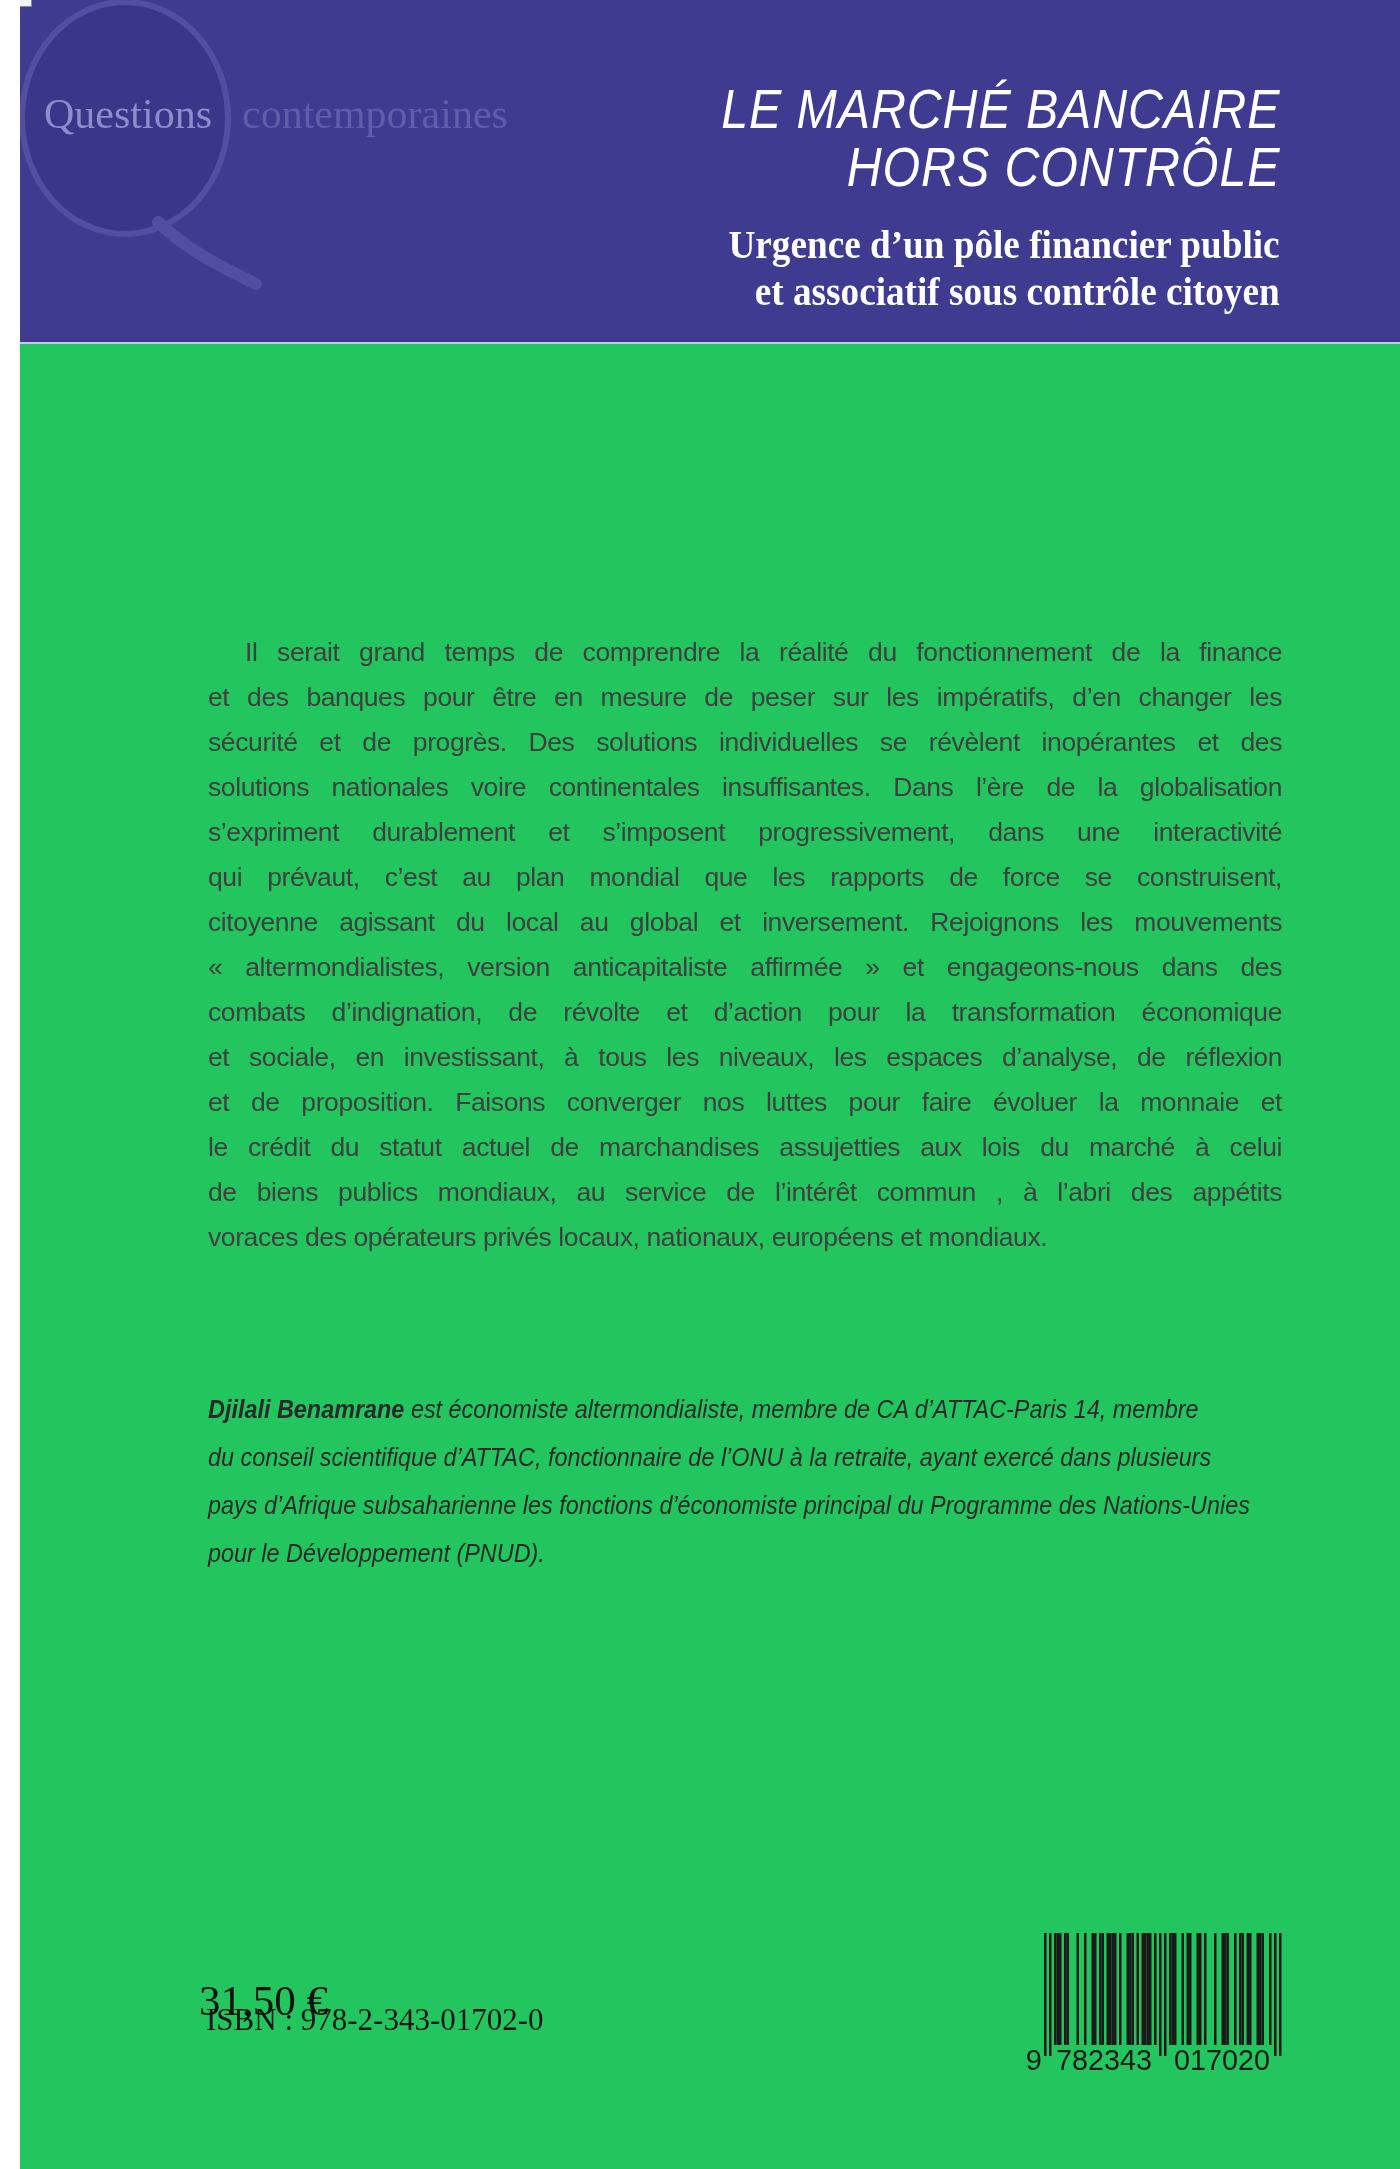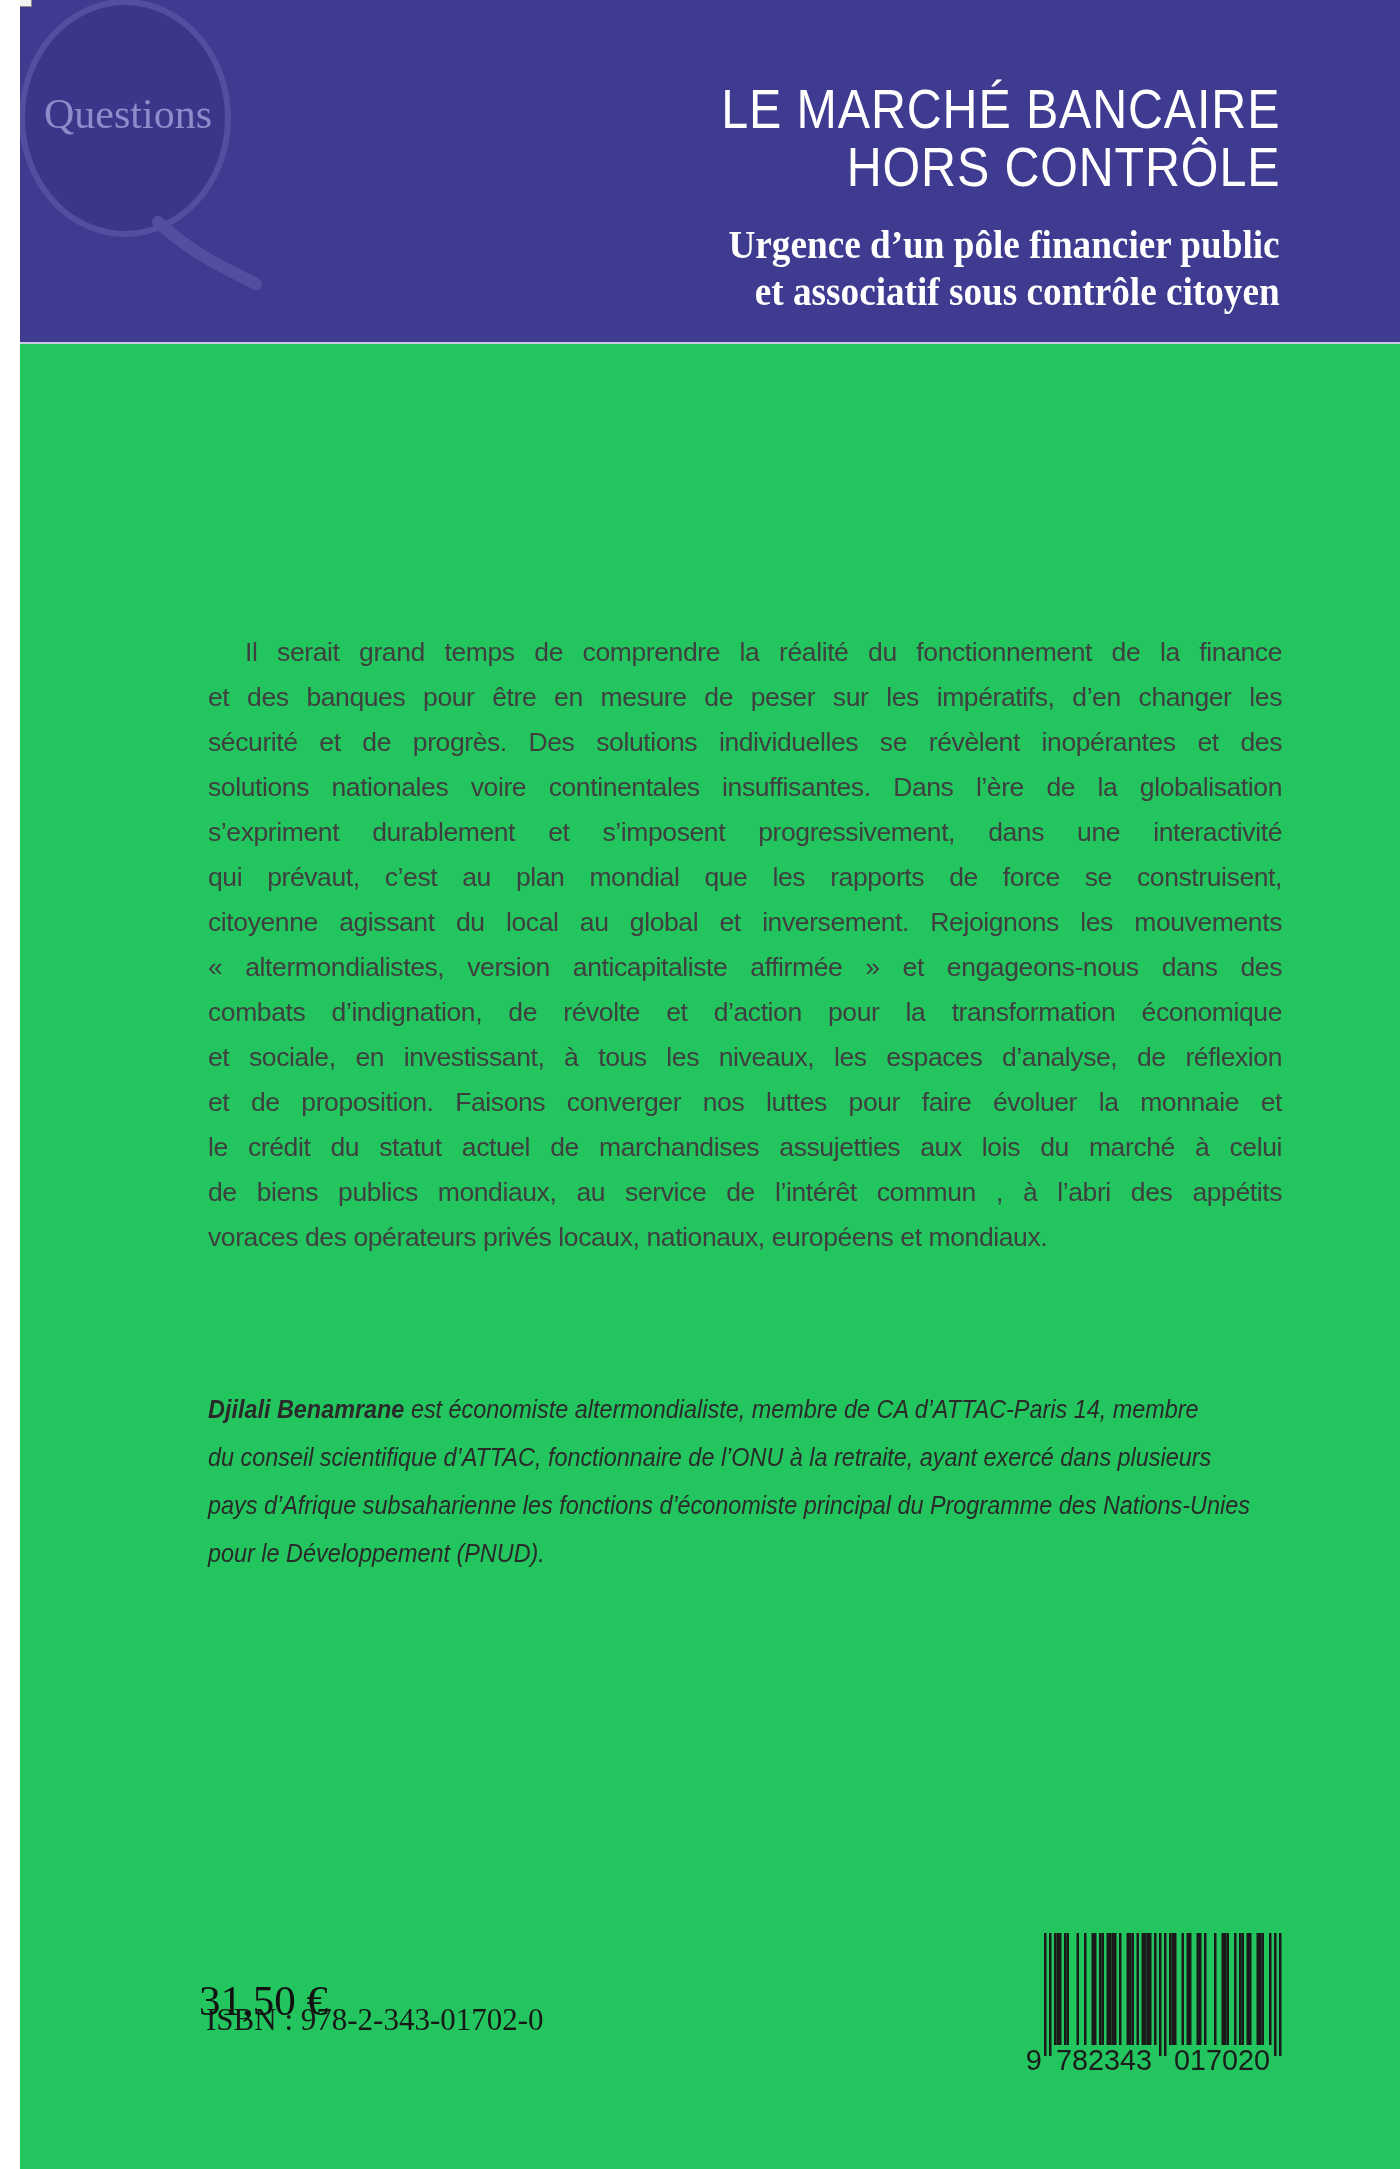--- a/index.html
+++ b/index.html
@@ -14,21 +14,21 @@
     background:var(--band,#3e3b91);
     border-bottom:2px solid #c9c8e0;
   }
   .q-logo{position:absolute;top:0;left:0;}
   .series{position:absolute;top:90px;left:0;width:600px;height:50px;
     font-family:"Liberation Serif","DejaVu Serif",serif;font-size:42px;font-weight:400;}
   .series .w1{position:absolute;left:24px;top:0;color:var(--series-primary,#8e8cca);}
   .series .w2{position:absolute;left:222px;top:0;color:var(--series-secondary,#605da9);}
   .title{
     position:absolute;top:80px;right:140px;text-align:right;
-    color:var(--title-text,#ffffff);font-size:55px;line-height:58px;font-weight:400;letter-spacing:1px;
+    color:var(--title-text,#ffffff);font-size:55px;line-height:58px;font-weight:400;letter-spacing:1px;font-style:italic;
   }
   .title .tl{transform:scaleX(0.88);transform-origin:100% 50%;}
   .subtitle{
     position:absolute;top:221px;right:140px;text-align:right;
     color:var(--title-text,#ffffff);font-family:"Liberation Serif","DejaVu Serif",serif;
     font-weight:700;font-size:40px;line-height:47px;
   }
   .subtitle .sl{transform:scaleX(0.93);transform-origin:100% 50%;}
   
   .back-text{
@@ -69,20 +69,21 @@
 
 <div class="cover">
 
   <div class="band">
     <svg class="q-logo" width="300" height="310" viewBox="0 0 300 310" aria-hidden="true">
       <ellipse cx="105" cy="118" rx="103" ry="116" fill="rgba(25,22,80,0.10)" stroke="#534fa0" stroke-width="6"></ellipse>
       <path d="M 138 222 C 170 252, 200 266, 236 284" fill="none" stroke="#534fa0" stroke-width="12" stroke-linecap="round"></path>
     </svg>
     <div class="series">
       <span class="w1">Questions</span>
+      <span class="w2">contemporaines</span>
     </div>
     <div class="title">
       <div class="tl">LE MARCHÉ BANCAIRE</div>
       <div class="tl">HORS CONTRÔLE</div>
     </div>
     <div class="subtitle">
       <div class="sl">Urgence d’un pôle financier public</div>
       <div class="sl">et associatif sous contrôle citoyen</div>
     </div>
   </div>

